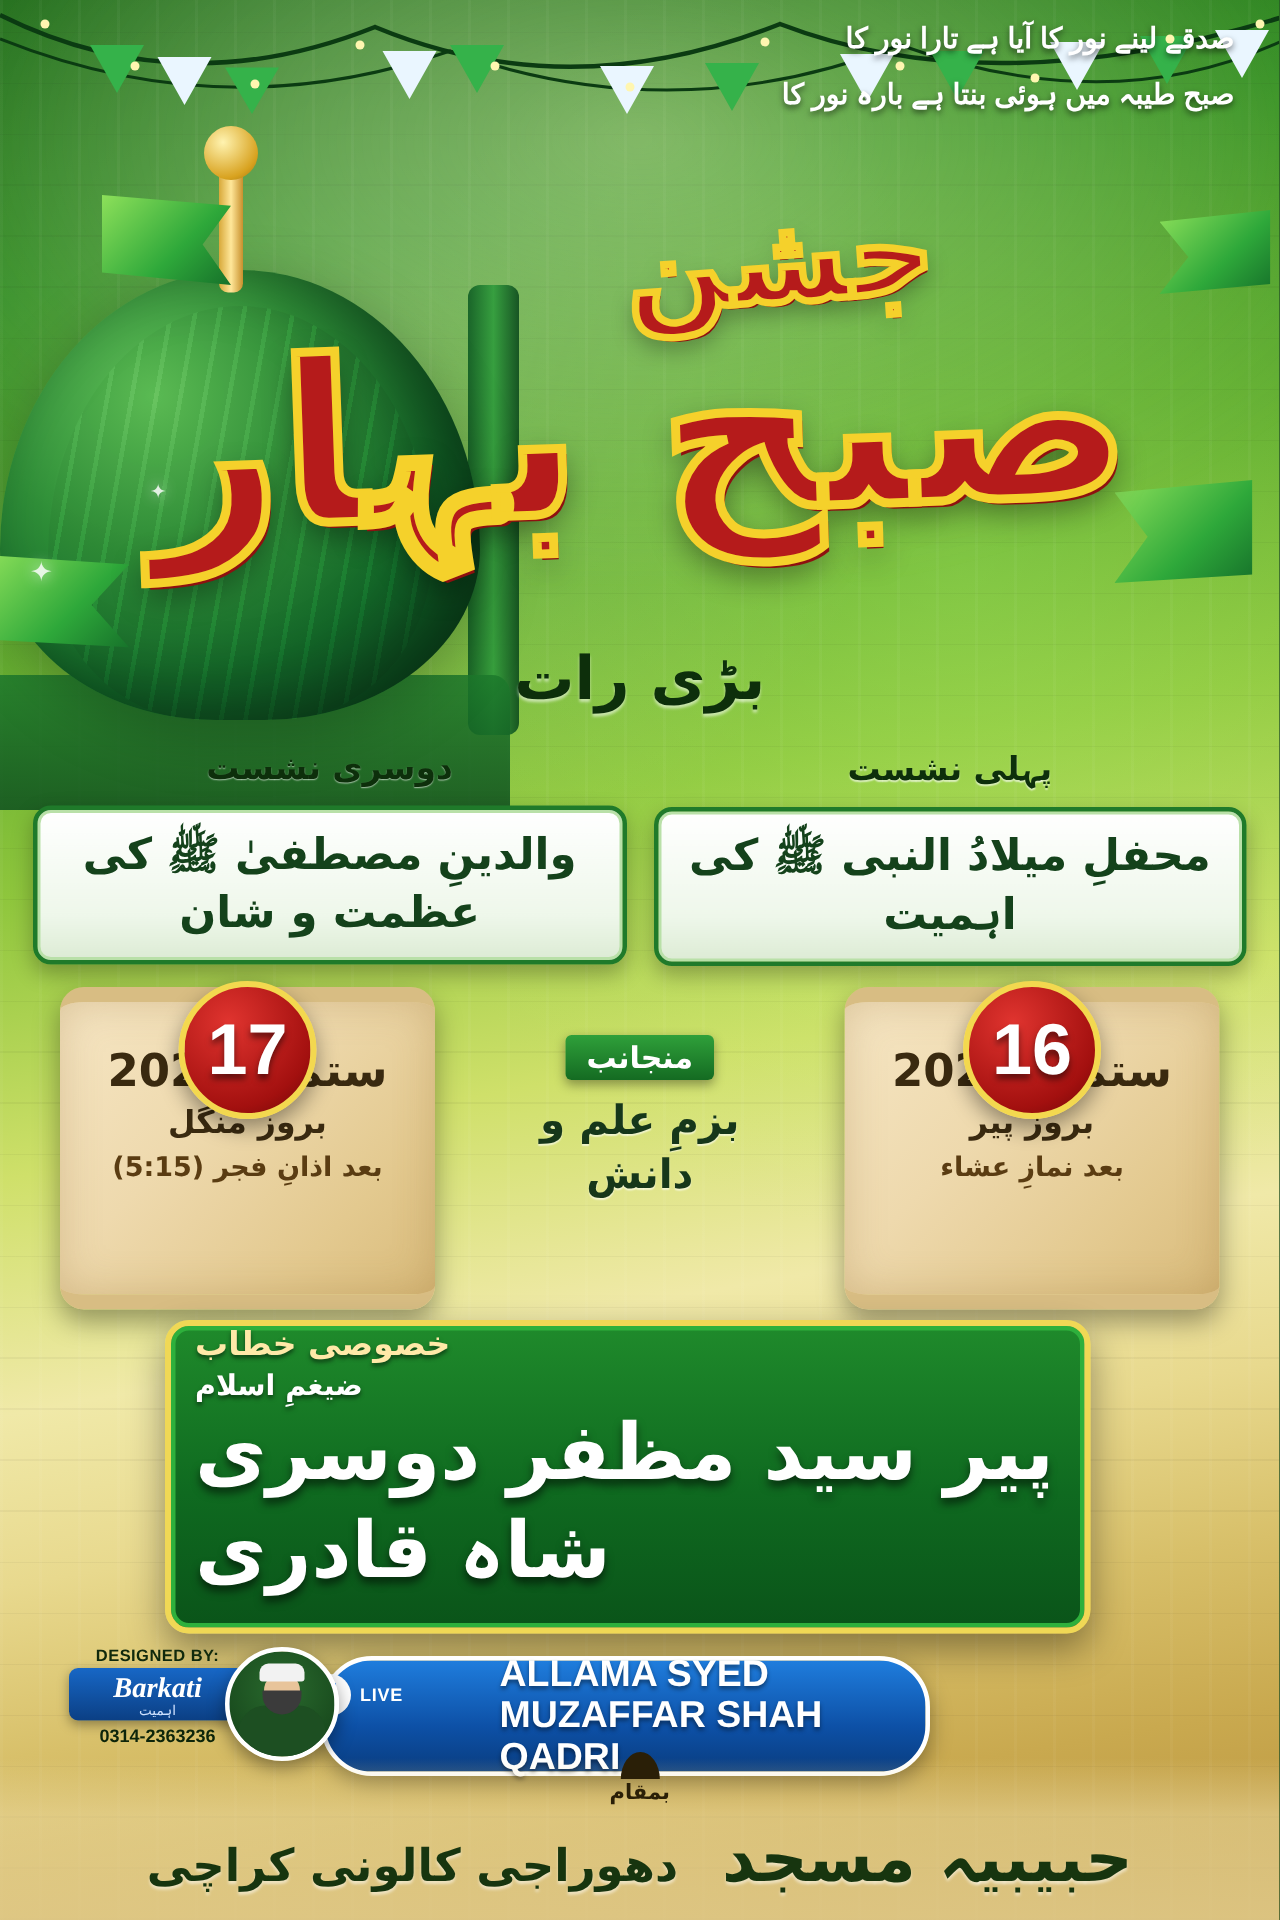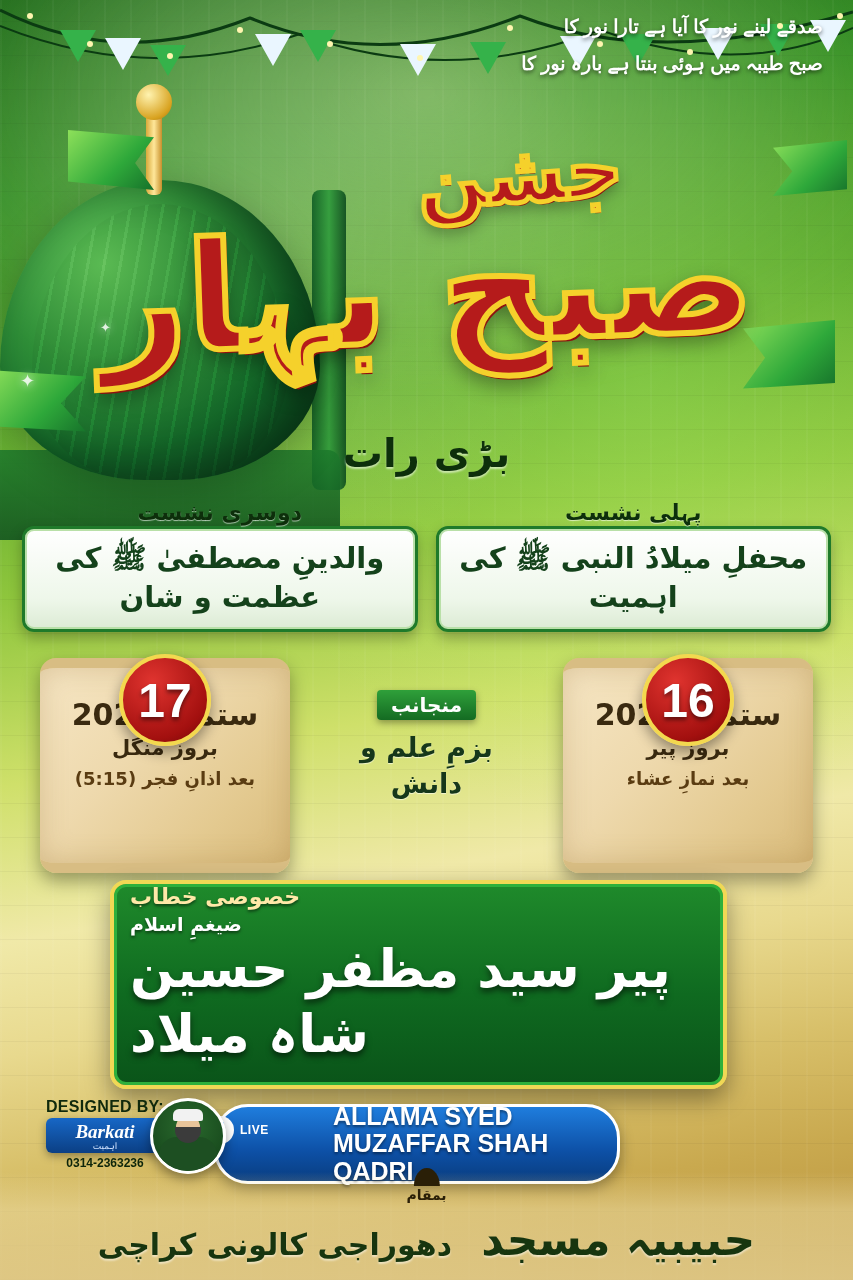--- a/index.html
+++ b/index.html
@@ -159,21 +159,21 @@
     z-index: 7;
   }
   .session { flex: 1; position: relative; }
   .session-label {
     direction: rtl;
     text-align: center;
     color: #0d2f0b;
     font-family: "DejaVu Sans", sans-serif;
     font-size: 22px;
     font-weight: bold;
-    margin-bottom: 1px;
+    margin-bottom: 12px;
     text-shadow: 0 1px 1px rgba(255,255,255,.6);
   }
   .session-box {
     direction: rtl;
     text-align: center;
     background: linear-gradient(180deg, #ffffff, #eef7ea 70%, #dcebd4);
     border: 3px solid #1f7a2a;
     border-radius: 12px;
     box-shadow: 0 6px 14px rgba(0,0,0,.28), inset 0 0 0 2px #b9e0a8;
     padding: 10px 8px 12px;
@@ -276,21 +276,21 @@
     text-shadow: 0 4px 6px rgba(0,0,0,.55);
   }
 
   
   .designer {
     position:absolute; left: 46px; top: 1098px;
     width: 118px; text-align:center;
     z-index: 8;
   }
   .designer .d-label {
-    font-size: 16px; font-weight: bold; color:#10290c; letter-spacing:.3px;
+    font-size: 11px; font-weight: bold; color:#10290c; letter-spacing:.3px;
   }
   .designer .d-card {
     margin-top: 2px;
     background: linear-gradient(180deg,#1767c6,#0b3f84);
     border-radius: 6px;
     padding: 4px 6px 2px;
     box-shadow: 0 3px 8px rgba(0,0,0,.35);
   }
   .designer .d-name {
     color:#fff; font-family: "Liberation Serif", serif;
@@ -495,21 +495,21 @@
         <div class="scroll-month">ستمبر 2024</div>
         <div class="scroll-day">بروز منگل</div>
         <div class="scroll-time">بعد اذانِ فجر (5:15)</div>
       </div>
     </div>
   </div>
 
   <div class="speaker-panel">
     <div class="speaker-kicker">خصوصی خطاب</div>
     <div class="speaker-title">ضیغمِ اسلام</div>
-    <div class="speaker-name">پیر سید مظفر حسین شاہ میلاد</div>
+    <div class="speaker-name">پیر سید مظفر دوسری شاہ قادری</div>
   </div>
 
   <div class="designer">
     <div class="d-label">DESIGNED BY:</div>
     <div class="d-card">
       <div class="d-name">Barkati</div>
       <div class="d-sub">اہمیت</div>
     </div>
     <div class="d-phone">0314-2363236</div>
   </div>

